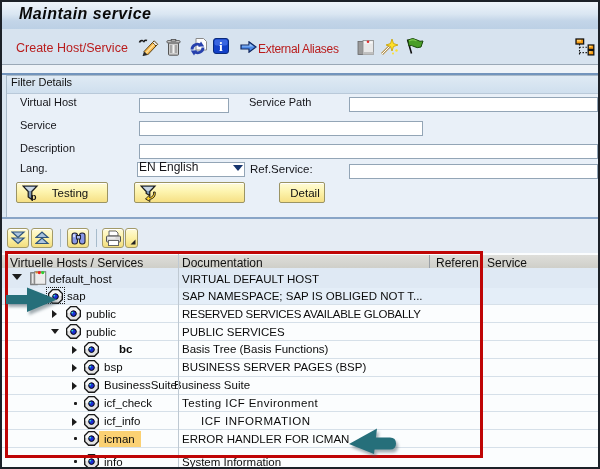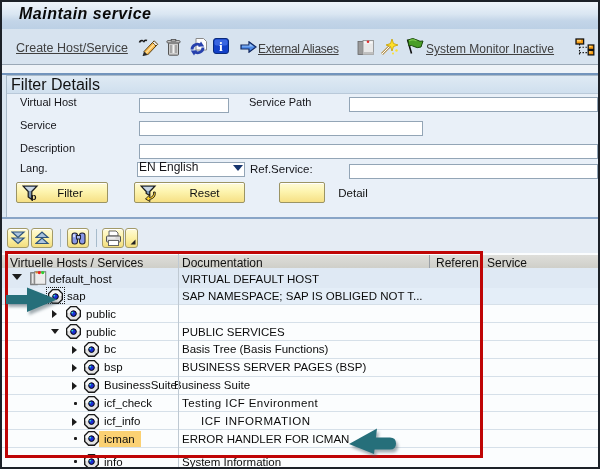--- a/index.html
+++ b/index.html
@@ -5,25 +5,25 @@
   html,body{margin:0;padding:0;}
   body{width:600px;height:469px;overflow:hidden;font-family:"Liberation Sans",sans-serif;}
   #win{position:absolute;left:0;top:0;width:600px;height:469px;background:#dce8f3;overflow:hidden;}
   .wb{position:absolute;background:#1c2128;z-index:40;}
   .abs{position:absolute;}
   
   #title{left:2px;top:2px;width:596px;height:27px;background:linear-gradient(#eef4fa,#dae6f2 45%,#c3d5e8 70%,#bcd0e5);border-bottom:1px solid #98a9bd;}
   #title span{position:absolute;left:17px;top:3px;font-size:16px;font-weight:bold;font-style:italic;color:#090909;letter-spacing:0.5px;}
   
   #tbar{left:2px;top:29px;width:596px;height:34.5px;background:#d7e3ef;border-bottom:1px solid #9aa8b6;}
-  .tbtxt{position:absolute;font-size:12px;color:#404040;text-decoration:underline;}
+  .tbtxt{position:absolute;font-size:12px;color:#b91c1c;}
   
   #fgrp{left:6px;top:75px;width:591px;height:142.5px;border:1px solid #a9bac9;background:#e9f0f8;}
   #fgrp-title{left:0;top:0;width:100%;height:17px;background:linear-gradient(#dfeaf4,#cfdfee);border-bottom:1px solid #b9c9d9;}
-  #fgrp-title span{position:absolute;left:4px;top:0px;font-size:16px;color:#111;}
+  #fgrp-title span{position:absolute;left:4px;top:0px;font-size:11px;color:#111;}
   .flabel{position:absolute;font-size:11px;color:#15151a;}
   .finput{position:absolute;background:#fff;border:1px solid #93a5b6;box-sizing:border-box;height:15px;}
   
   .ybtn{position:absolute;height:21px;box-sizing:border-box;border:1px solid #9b9464;border-radius:2px;background:linear-gradient(#fffbd8,#fdf4af 45%,#f6e085);box-shadow:inset 0 1px 0 #ffffff;font-size:11.5px;color:#111;text-align:center;}
   .ybtn .lbl{position:absolute;width:100%;left:0;top:4px;}
   
   .sbtn{position:absolute;width:22px;height:20px;box-sizing:border-box;border:1px solid #a39a68;border-radius:3px;background:linear-gradient(#fffbd8,#fdf2a8 50%,#f2dd7e);box-shadow:inset 0 1px 0 #fff;}
   
   #div1{left:0px;top:217.3px;width:598px;height:1.8px;background:#89a5c7;}
   #strip2{left:2px;top:219.1px;width:596px;height:33.9px;background:#e5ecf4;}
@@ -131,21 +131,20 @@
       <polygon points="12,1 13.5,5.5 18,7 13.5,8.5 12,13 10.5,8.5 6,7 10.5,5.5" fill="#ffe02a" stroke="#c8a000" stroke-width="0.8"></polygon>
       <circle cx="16.5" cy="12.5" r="1.2" fill="#ffe02a"></circle>
       <circle cx="13" cy="15.5" r="1" fill="#ffe02a"></circle>
     </svg>
 
     <svg class="abs" style="left:403px;top:9px;" width="19" height="17">
       <line x1="2.5" y1="1.5" x2="6.5" y2="15.5" stroke="#111" stroke-width="1.6"></line>
       <path d="M3,2 Q8,-1 12,2 Q15,4 18,3 L16,9 Q12,10.5 9,8.5 Q6,6.5 4,8 Z" fill="#4a9e28" stroke="#1a4a0a" stroke-width="1"></path>
       <path d="M4,3 Q8,0.8 11.5,3" fill="none" stroke="#7cc84e" stroke-width="1.2"></path>
     </svg>
-    <span class="tbtxt" style="left:424px;top:13px;">System Monitor Inactive</span>
 
     <svg class="abs" style="left:573px;top:9px;" width="20" height="19">
       <line x1="4.5" y1="6" x2="4.5" y2="17.5" stroke="#111" stroke-width="1.1" stroke-dasharray="1.4,1.6"></line>
       <line x1="4.5" y1="9.2" x2="13" y2="9.2" stroke="#111" stroke-width="1.1" stroke-dasharray="1.4,1.6"></line>
       <line x1="4.5" y1="14.6" x2="13" y2="14.6" stroke="#111" stroke-width="1.1" stroke-dasharray="1.4,1.6"></line>
       <rect x="1" y="1" width="7.6" height="5" fill="#f59a10" stroke="#141414" stroke-width="1.3"></rect>
       <rect x="13.2" y="7" width="5.6" height="4.4" fill="#f59a10" stroke="#141414" stroke-width="1.3"></rect>
       <rect x="13.2" y="12.5" width="5.6" height="4.4" fill="#f59a10" stroke="#141414" stroke-width="1.3"></rect>
       <rect x="2" y="1.9" width="4" height="1.6" fill="#ffcf70"></rect>
       <rect x="14" y="7.8" width="2.6" height="1.2" fill="#ffcf70"></rect>
@@ -176,32 +175,31 @@
     <div class="abs" style="left:226px;top:89px;width:0;height:0;border-left:5.5px solid transparent;border-right:5.5px solid transparent;border-top:6.5px solid #17356e;"></div>
     <div class="finput" style="left:342px;top:88px;width:249px;"></div>
   </div>
 
   <div class="ybtn" style="left:16px;top:182px;width:92px;">
     <svg class="abs" style="left:5px;top:2px;" width="17" height="16">
       <polygon points="1,1 15,1 9.8,6.5 9.8,14.5 6.2,12 6.2,6.5" fill="#7c96b4" stroke="#1a1a1a" stroke-width="1.2"></polygon>
       <polygon points="3,2 13,2 8.9,6 7.1,6" fill="#c9d7e6"></polygon>
       <text x="9" y="14.5" font-size="9" font-weight="bold" fill="#111" font-family="Liberation Sans,sans-serif">p</text>
     </svg>
-    <span class="lbl" style="left:8px;">Filter</span>
+    <span class="lbl" style="left:8px;">Testing</span>
   </div>
   <div class="ybtn" style="left:134px;top:182px;width:111px;">
     <svg class="abs" style="left:5px;top:2px;" width="18" height="17">
       <polygon points="1,1 15,1 9.8,6.5 9.8,10.5 6.2,8.5 6.2,6.5" fill="#7c96b4" stroke="#1a1a1a" stroke-width="1.2"></polygon>
       <polygon points="3,2 13,2 8.9,6 7.1,6" fill="#c9d7e6"></polygon>
       <path d="M13.5,7 q1,4.5 -4,5.5 l-0.5,-2 -3.5,3.5 4.5,2.5 -0.3,-2 q6.5,-1.5 5.5,-7.5 z" fill="#ffd028" stroke="#1a1a1a" stroke-width="0.9"></path>
     </svg>
-    <span class="lbl" style="left:15px;">Reset</span>
   </div>
   <div class="ybtn" style="left:279px;top:182px;width:46px;">
-      <span class="lbl" style="left:3px;margin-left:48px;">Detail</span>
+      <span class="lbl" style="left:3px;">Detail</span>
     </div>
 
   <div class="abs" id="div1"></div>
   <div class="abs" id="strip2"></div>
   <div class="sbtn" style="left:7px;top:228px;">
     <svg class="abs" style="left:3px;top:2px;" width="15" height="15">
       <polygon points="1,1 13,1 7,6.5" fill="#aac4de" stroke="#30557c" stroke-width="1.2"></polygon>
       <polygon points="1,7 13,7 7,12.5" fill="#aac4de" stroke="#30557c" stroke-width="1.2"></polygon>
     </svg>
   </div>
@@ -259,35 +257,36 @@
         </svg>
       <span class="cell" style="left:65px;">sap</span>
       <span class="cell" style="left:180px;">SAP NAMESPACE; SAP IS OBLIGED NOT T...</span>
     </div>
     <div class="row" style="top:52.4px;height:17.8px;">
       <div class="tri-r" style="left:50px;top:5px;"></div>
       <svg class="icon" style="left:64px;top:1px;" width="15" height="15">
           <use href="#i-oct"></use>
         </svg>
       <span class="cell" style="left:84px;">public</span>
+      <span class="cell" style="left:180px;letter-spacing:-0.3px;">RESERVED SERVICES AVAILABLE GLOBALLY</span>
     </div>
     <div class="row" style="top:70.2px;height:17.9px;">
       <div class="tri-d" style="left:49px;top:6px;"></div>
       <svg class="icon" style="left:64px;top:1px;" width="15" height="15">
           <use href="#i-oct"></use>
         </svg>
       <span class="cell" style="left:84px;">public</span>
       <span class="cell" style="left:180px;">PUBLIC SERVICES</span>
     </div>
     <div class="row" style="top:88.1px;height:17.8px;">
       <div class="tri-r" style="left:70px;top:5px;"></div>
       <svg class="icon" style="left:82px;top:1px;" width="15" height="15">
           <use href="#i-oct"></use>
         </svg>
-      <span class="cell" style="left:102px;">bc</span>
+      <span class="cell" style="left:117px;font-weight:bold;">bc</span>
       <span class="cell" style="left:180px;">Basis Tree (Basis Functions)</span>
     </div>
     <div class="row" style="top:105.9px;height:17.9px;">
       <div class="tri-r" style="left:70px;top:5px;"></div>
       <svg class="icon" style="left:82px;top:1px;" width="15" height="15">
           <use href="#i-oct"></use>
         </svg>
       <span class="cell" style="left:102px;">bsp</span>
       <span class="cell" style="left:180px;">BUSINESS SERVER PAGES (BSP)</span>
     </div>

